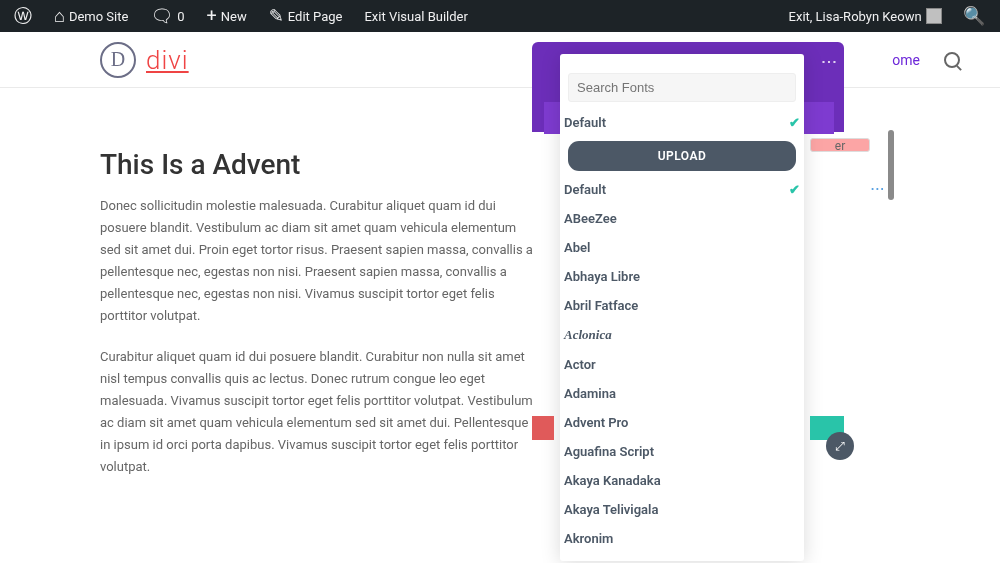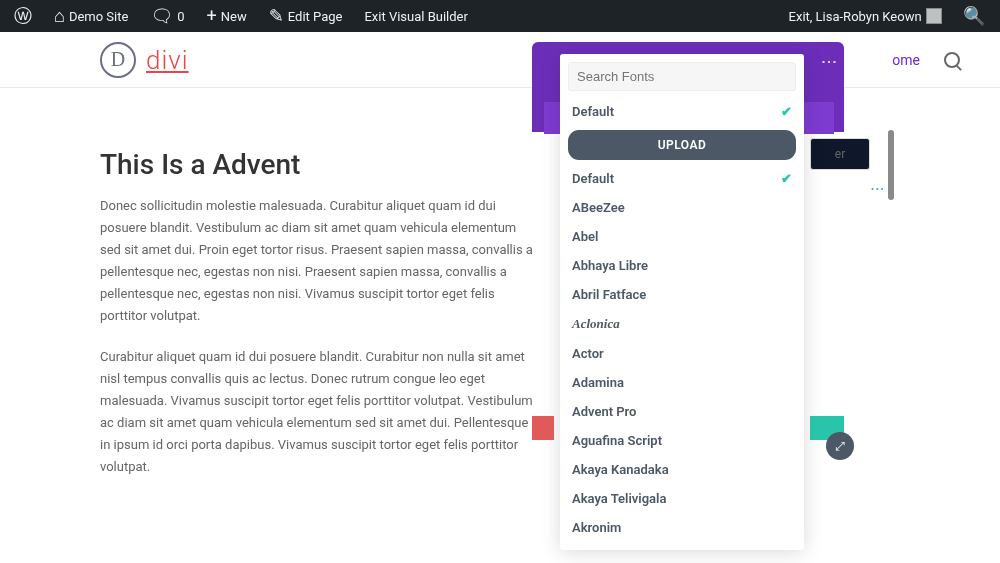--- a/index.html
+++ b/index.html
@@ -26,29 +26,29 @@
     .content h1 { font-size: 28px; color: #333; font-weight: 500; margin-bottom: 14px; }
     .content p { font-size: 13px; color: #666; line-height: 1.7; margin-bottom: 18px; }
     
     
     .editor-panel { position: absolute; top: 42px; left: 532px; width: 312px; background: #6c2eb9; border-radius: 6px 6px 0 0; height: 90px; }
     .editor-tab { position: absolute; top: 102px; left: 544px; width: 290px; height: 32px; background: #7e3bd0; }
     
     
     .font-panel { position: absolute; top: 54px; left: 560px; width: 244px; background: #fff; box-shadow: 0 2px 20px rgba(0,0,0,0.15); border-radius: 3px; padding: 8px 0; }
     .font-search { margin: 0 8px 6px 8px; }
-    .font-search input { width: 100%; border: 1px solid #eee; background: #f6f6f6; padding: 6px 8px; font-size: 13px; color: #888; border-radius: 3px; }
-    .font-row { display: flex; align-items: center; justify-content: space-between; padding: 7px 12px; font-size: 13px; color: #4c5866; cursor: pointer; }
+    .font-search input { width: 100%; border: 1px solid #eee; background: #f6f6f6; padding: 6px 8px; font-size: 13px; color: #888; border-radius: 3px; margin-top: 11px; }
+    .font-row { display: flex; align-items: center; justify-content: space-between; padding: 7px 4px; font-size: 13px; color: #4c5866; cursor: pointer; }
     .font-row.bold { font-weight: 600; }
     .font-row .check { color: #29c4a9; font-weight: bold; }
     .upload-btn { margin: 4px 8px; background: #4c5866; color: #fff; text-align: center; padding: 8px 0; font-size: 12px; font-weight: 600; letter-spacing: 0.5px; border-radius: 11px; cursor: pointer; }
     .font-aclonica { font-family: Georgia, serif; font-style: italic; font-weight: bold; text-align: center; }
     
     
-    .ctrl-box { position: absolute; top: 138px; left: 810px; width: 60px; height: 32px; border: 1px solid #ddd; border-radius: 3px; display: flex; align-items: center; justify-content: center; font-size: 12px; background: #0f172a; color: #666; }
+    .ctrl-box { position: absolute; top: 138px; left: 810px; width: 60px; height: 14px; border: 1px solid #ddd; border-radius: 3px; display: flex; justify-content: center; font-size: 12px; background: #fca5a5; color: #666; }
     .ctrl-dots { position: absolute; top: 182px; left: 870px; color: #2b87da; font-size: 14px; letter-spacing: 2px; transform: rotate(90deg); }
     .side-line { position: absolute; top: 130px; left: 888px; width: 6px; height: 70px; background: #8a8a8a; border-radius: 3px; }
     
     
     .red-block { position: absolute; left: 532px; top: 416px; width: 22px; height: 24px; background: #e05a5a; }
     .teal-block { position: absolute; left: 810px; top: 416px; width: 34px; height: 24px; background: #29c4a9; }
     .expand-circle { position: absolute; left: 826px; top: 432px; width: 28px; height: 28px; background: #4c5866; border-radius: 50%; display: flex; align-items: center; justify-content: center; color: #fff; font-size: 12px; }
     .panel-more { position: absolute; top: 54px; left: 820px; color: #fff; font-size: 16px; writing-mode: vertical-rl; letter-spacing: -4px; }
   </style>
 </head>

